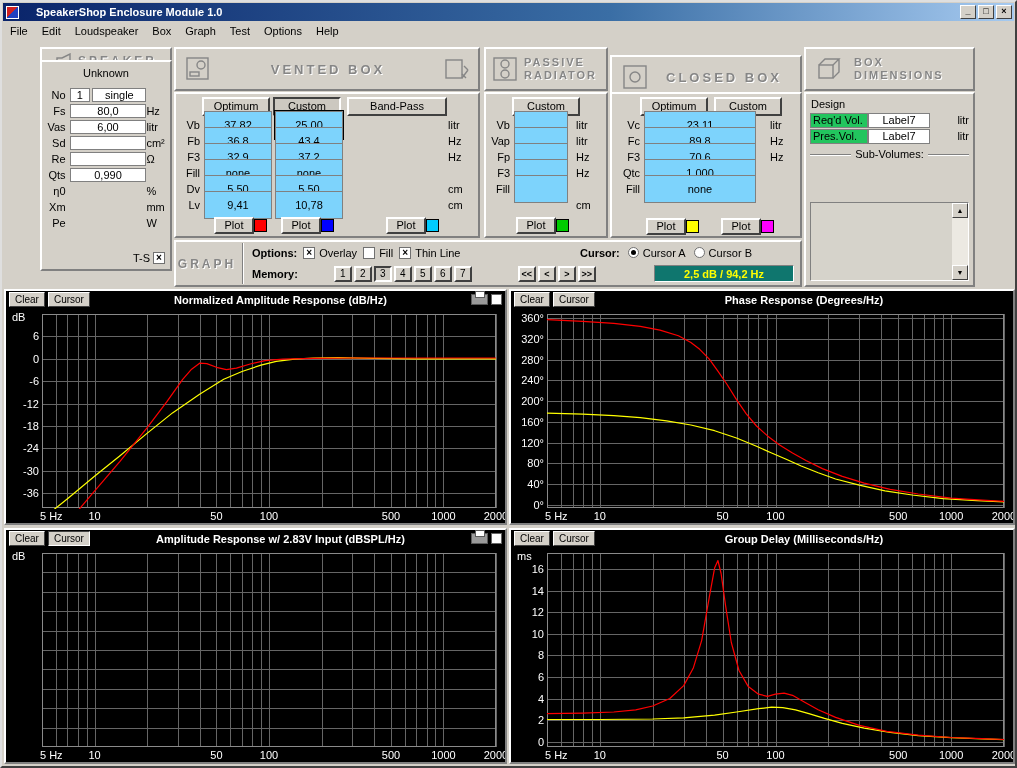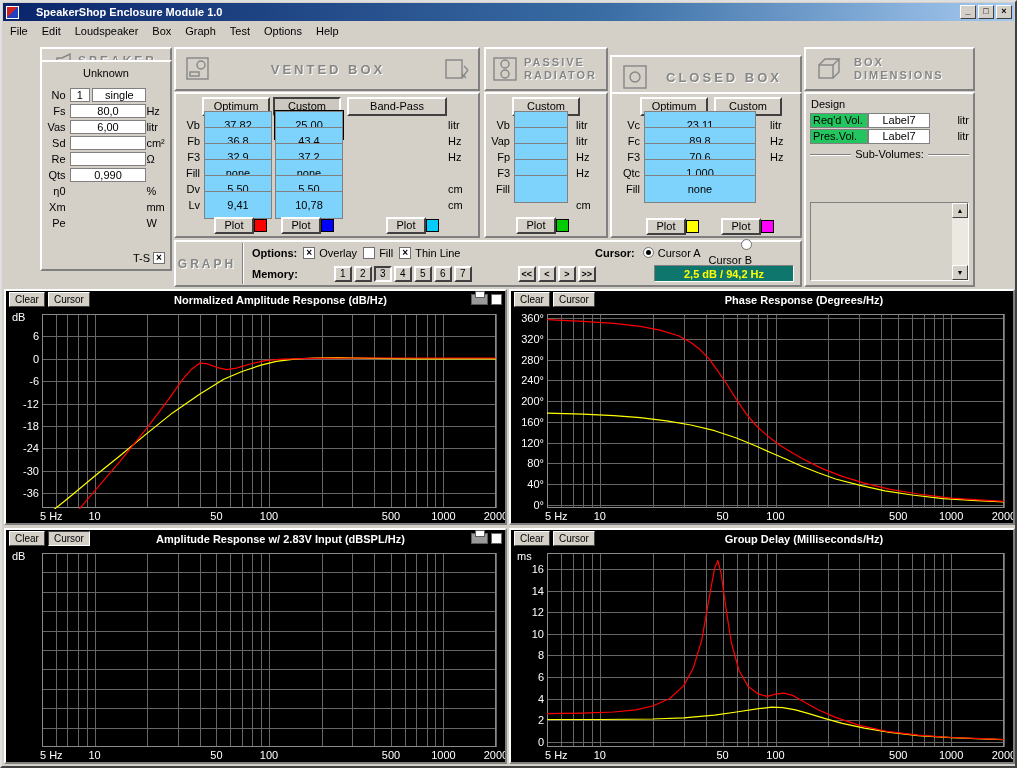--- a/index.html
+++ b/index.html
@@ -386,21 +386,21 @@
         <span style="display:inline-flex;align-items:center;gap:4px;">
           <span class="cb">×</span>
           <span class="lbl">Thin Line</span>
         </span>
         <span style="margin-left:auto;margin-right:44px;display:inline-flex;align-items:center;gap:8px;">
           <span class="boldlbl">Cursor:</span>
           <span style="display:inline-flex;align-items:center;gap:4px;">
             <span class="radio selected"></span>
             <span class="lbl">Cursor A</span>
           </span>
-          <span style="display:inline-flex;align-items:flex-end;gap:4px;flex-direction:column;">
+          <span style="display:inline-flex;align-items:flex-start;gap:4px;">
             <span class="radio"></span>
             <span class="lbl">Cursor B</span>
           </span>
         </span>
       </div>
       <div class="gb-row">
         <span class="boldlbl">Memory:</span>
         <span style="display:inline-flex;gap:2px;margin-left:30px;">
           <button class="btn memnum">1</button>
           <button class="btn memnum">2</button>

